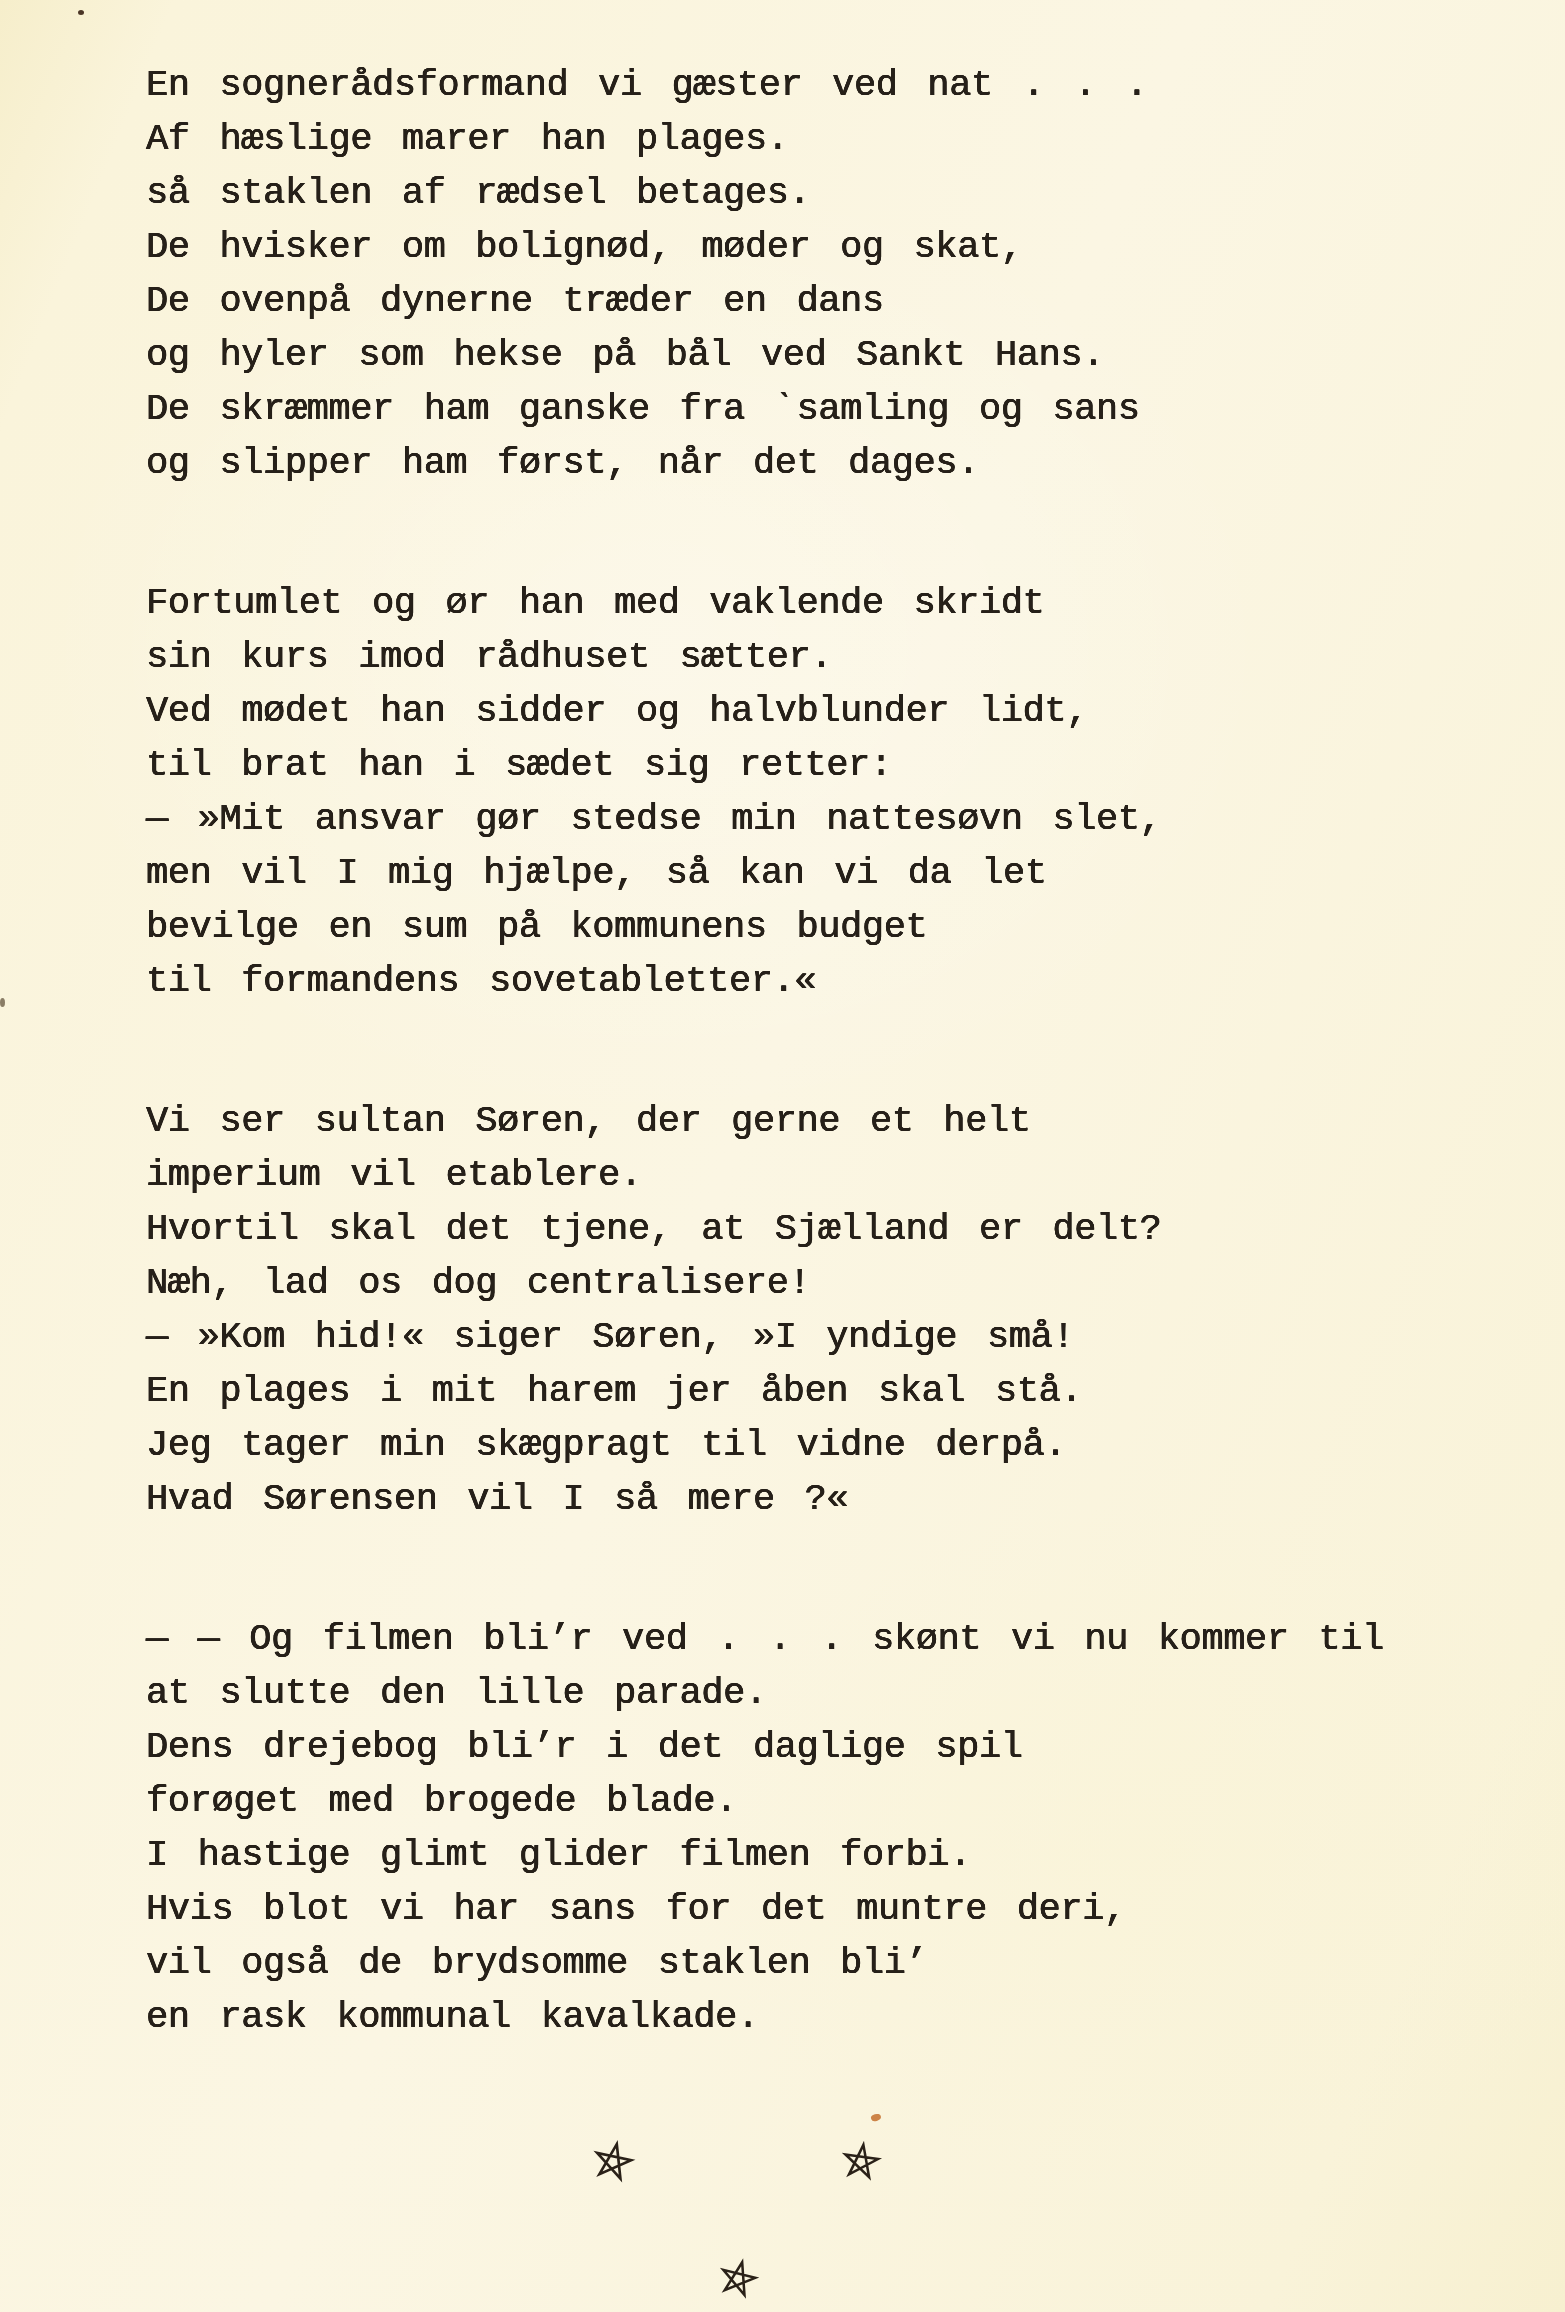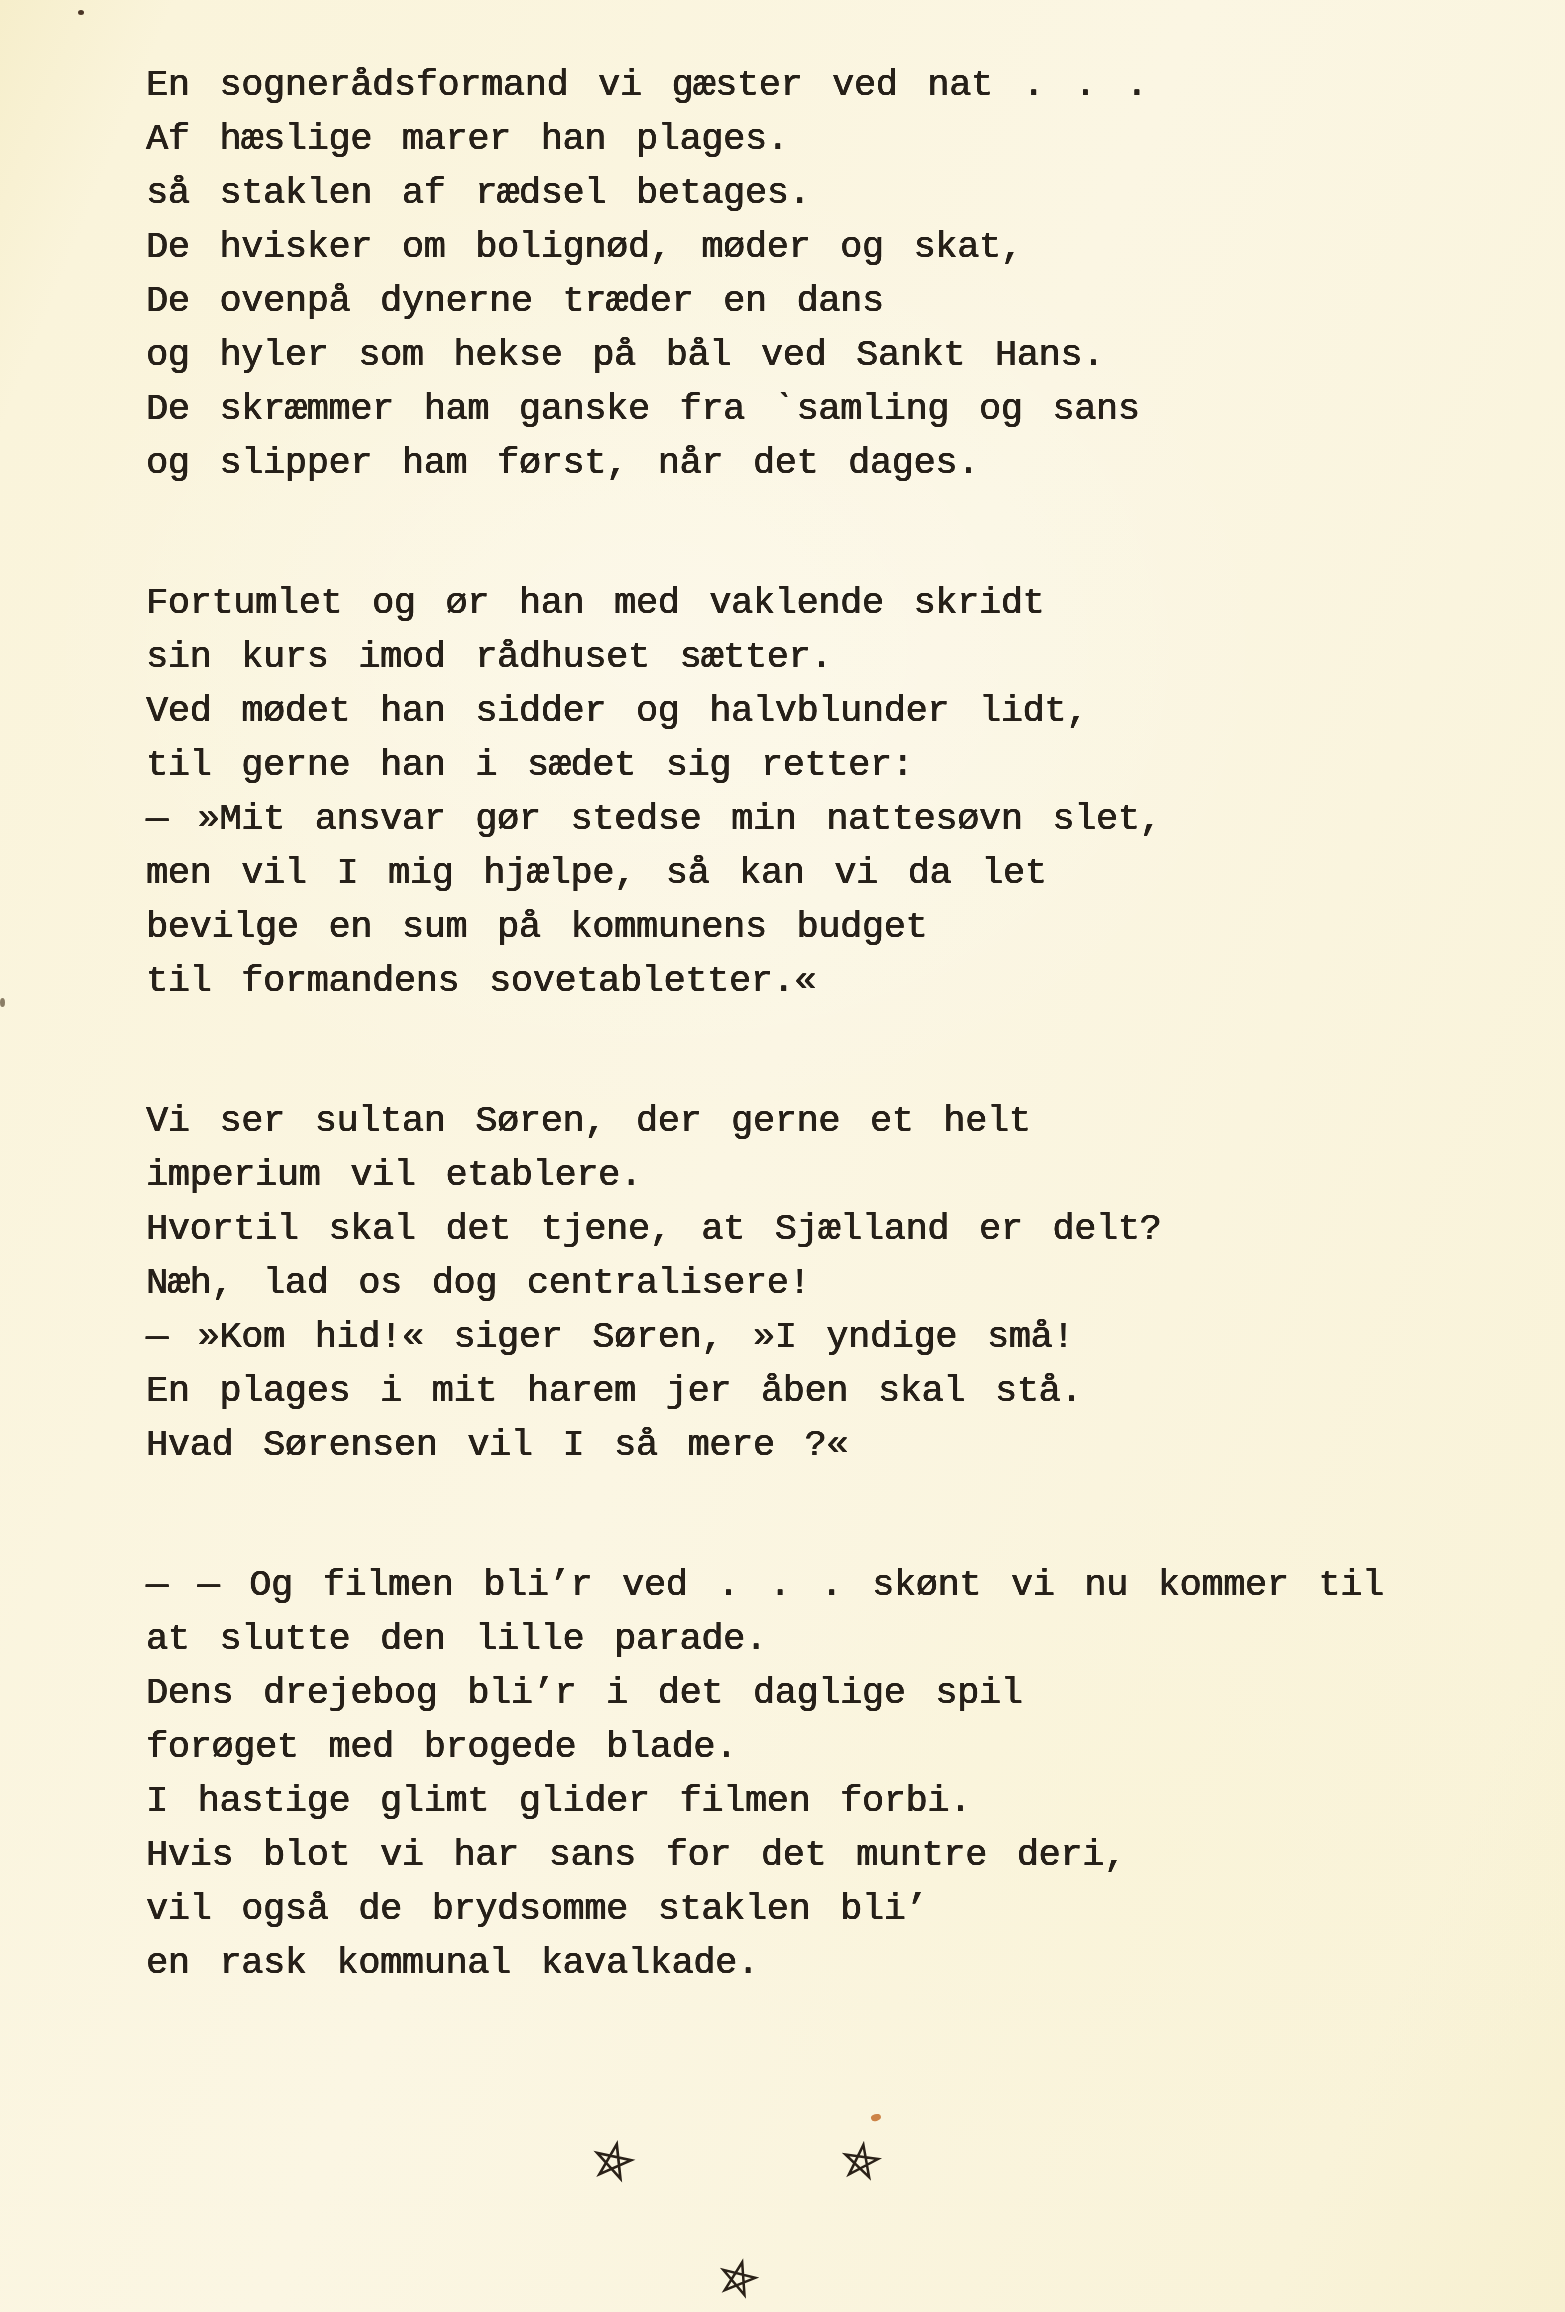--- a/index.html
+++ b/index.html
@@ -62,33 +62,34 @@
         <div class="line">De hvisker om bolignød, møder og skat,</div>
         <div class="line">De ovenpå dynerne træder en dans</div>
         <div class="line">og hyler som hekse på bål ved Sankt Hans.</div>
         <div class="line">De skræmmer ham ganske fra ˋsamling og sans</div>
         <div class="line">og slipper ham først, når det dages.</div>
       </div>
       <div class="stanza">
         <div class="line">Fortumlet og ør han med vaklende skridt</div>
         <div class="line">sin kurs imod rådhuset sætter.</div>
         <div class="line">Ved mødet han sidder og halvblunder lidt,</div>
-        <div class="line">til gerne han i sædet sig retter:</div>
+        <div class="line">til brat han i sædet sig retter:</div>
         <div class="line">— »Mit ansvar gør stedse min nattesøvn slet,</div>
         <div class="line">men vil I mig hjælpe, så kan vi da let</div>
         <div class="line">bevilge en sum på kommunens budget</div>
         <div class="line">til formandens sovetabletter.«</div>
       </div>
       <div class="stanza">
         <div class="line">Vi ser sultan Søren, der gerne et helt</div>
         <div class="line">imperium vil etablere.</div>
         <div class="line">Hvortil skal det tjene, at Sjælland er delt?</div>
         <div class="line">Næh, lad os dog centralisere!</div>
         <div class="line">— »Kom hid!« siger Søren, »I yndige små!</div>
         <div class="line">En plages i mit harem jer åben skal stå.</div>
+        <div class="line">Jeg tager min skægpragt til vidne derpå.</div>
         <div class="line">Hvad Sørensen vil I så mere ?«</div>
       </div>
       <div class="stanza">
         <div class="line">— — Og filmen bli’r ved . . . skønt vi nu kommer til</div>
         <div class="line">at slutte den lille parade.</div>
         <div class="line">Dens drejebog bli’r i det daglige spil</div>
         <div class="line">forøget med brogede blade.</div>
         <div class="line">I hastige glimt glider filmen forbi.</div>
         <div class="line">Hvis blot vi har sans for det muntre deri,</div>
         <div class="line">vil også de brydsomme staklen bli’</div>

